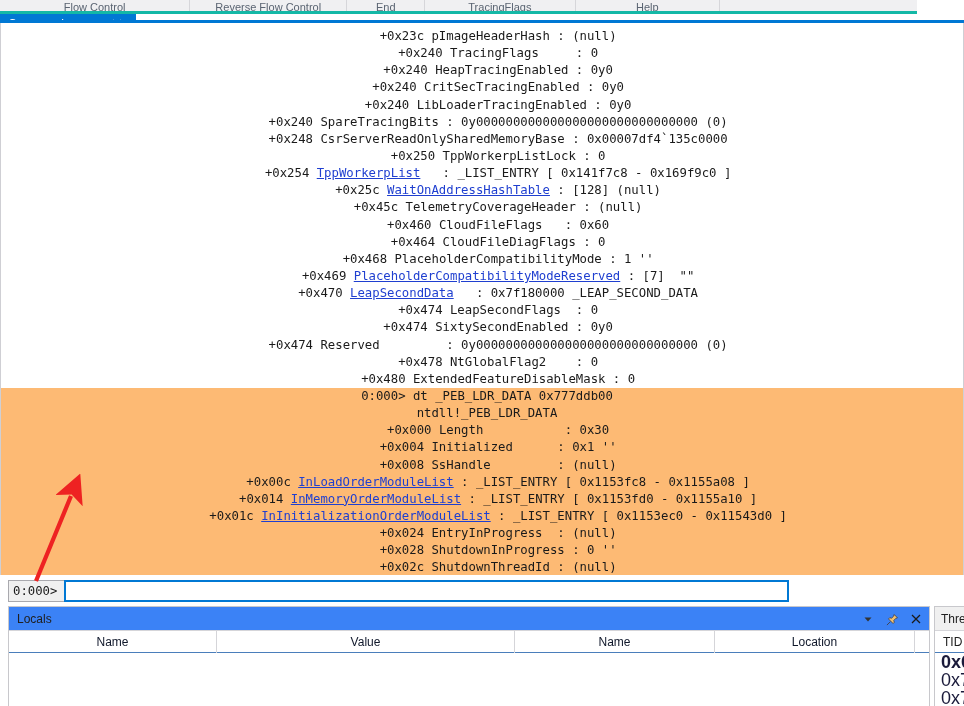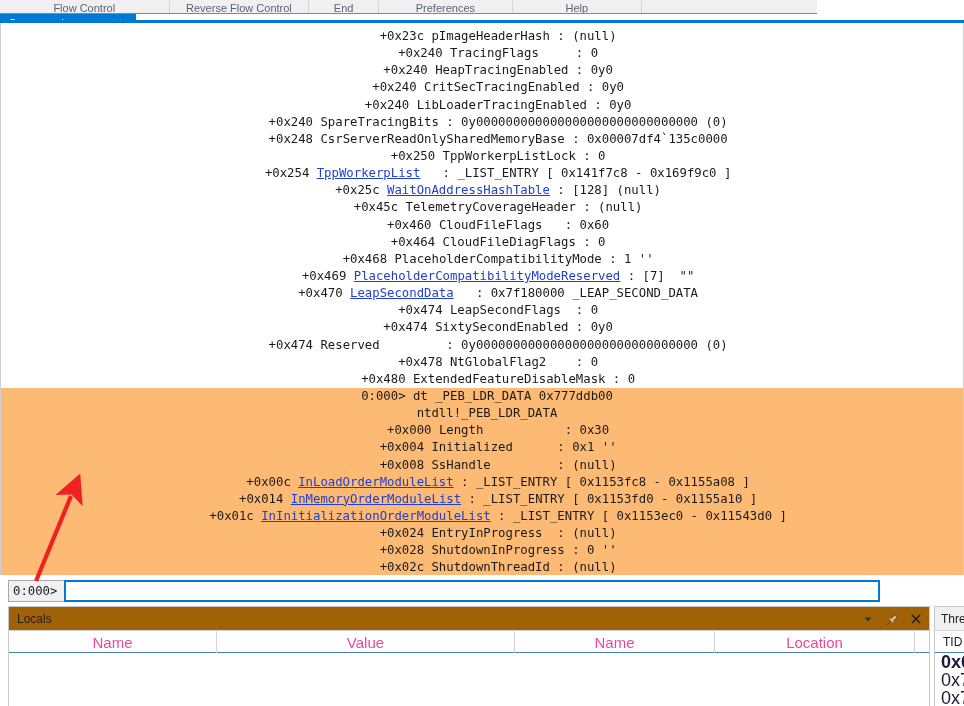--- a/index.html
+++ b/index.html
@@ -15,24 +15,24 @@
     position: relative;
     width: 964px;
     height: 706px;
     background: #ffffff;
   }
 
   
   .ribbon {
     position: absolute;
     top: 0; left: 0;
-    width: 817px;
+    width: 917px;
     height: 14px;
     background: #f0f0f2;
-    border-bottom: 1px solid #14b8a6;
+    border-bottom: 3px solid #14b8a6;
     display: flex;
     align-items: center;
     overflow: hidden;
   }
   .ribbon-group {
     position: relative;
     height: 14px;
     display: flex;
     align-items: flex-end;
     justify-content: center;
@@ -114,21 +114,21 @@
     color: #1f3fd0;
     text-decoration: underline;
     cursor: pointer;
   }
 
   
   .prompt-row {
     position: absolute;
     left: 8px;
     top: 580px;
-    width: 872px;
+    width: 781px;
     height: 22px;
     display: flex;
     align-items: stretch;
   }
   .prompt-tag {
     width: 56px;
     background: #f0f0f0;
     border: 1px solid #a9a9ae;
     border-right: none;
     display: flex;
@@ -155,21 +155,21 @@
     left: 8px;
     top: 606px;
     width: 922px;
     height: 100px;
     background: #ffffff;
     border: 1px solid #c8c8cc;
     border-bottom: none;
   }
   .locals-header {
     height: 24px;
-    background: #a16207;
+    background: #3b82f6;
     display: flex;
     align-items: center;
     position: relative;
     border-bottom: 1px solid #d5d5d9;
   }
   .locals-title {
     padding-left: 8px;
     font-size: 12px;
     color: #202020;
   }
@@ -190,22 +190,22 @@
   .locals-cols {
     display: flex;
     height: 22px;
     background: #ffffff;
     border-bottom: 1px solid #4a7ebb;
   }
   .lcol {
     display: flex;
     align-items: center;
     justify-content: center;
-    font-size: 15px;
-    color: #ec4899;
+    font-size: 12px;
+    color: #0f172a;
     border-right: 1px solid #d5d5d9;
     height: 22px;
   }
   .lcol:last-child { border-right: none; }
   .locals-body { height: 52px; background: #ffffff; }
 
   
   .threads-panel {
     position: absolute;
     left: 934px;
@@ -267,21 +267,21 @@
       <div class="ribbon-group" style="width: 200px;">
         <span>Flow Control</span>
       </div>
       <div class="ribbon-group" style="width: 165px;">
         <span>Reverse Flow Control</span>
       </div>
       <div class="ribbon-group" style="width: 82px;">
         <span>End</span>
       </div>
       <div class="ribbon-group" style="width: 158px;">
-        <span>Preferences</span>
+        <span>TracingFlags</span>
       </div>
       <div class="ribbon-group" style="width: 152px;">
         <span>Help</span>
       </div>
       <div class="ribbon-group" style="width: 207px;">
         <span></span>
       </div>
     </div>
 
   <div class="tabstrip">

